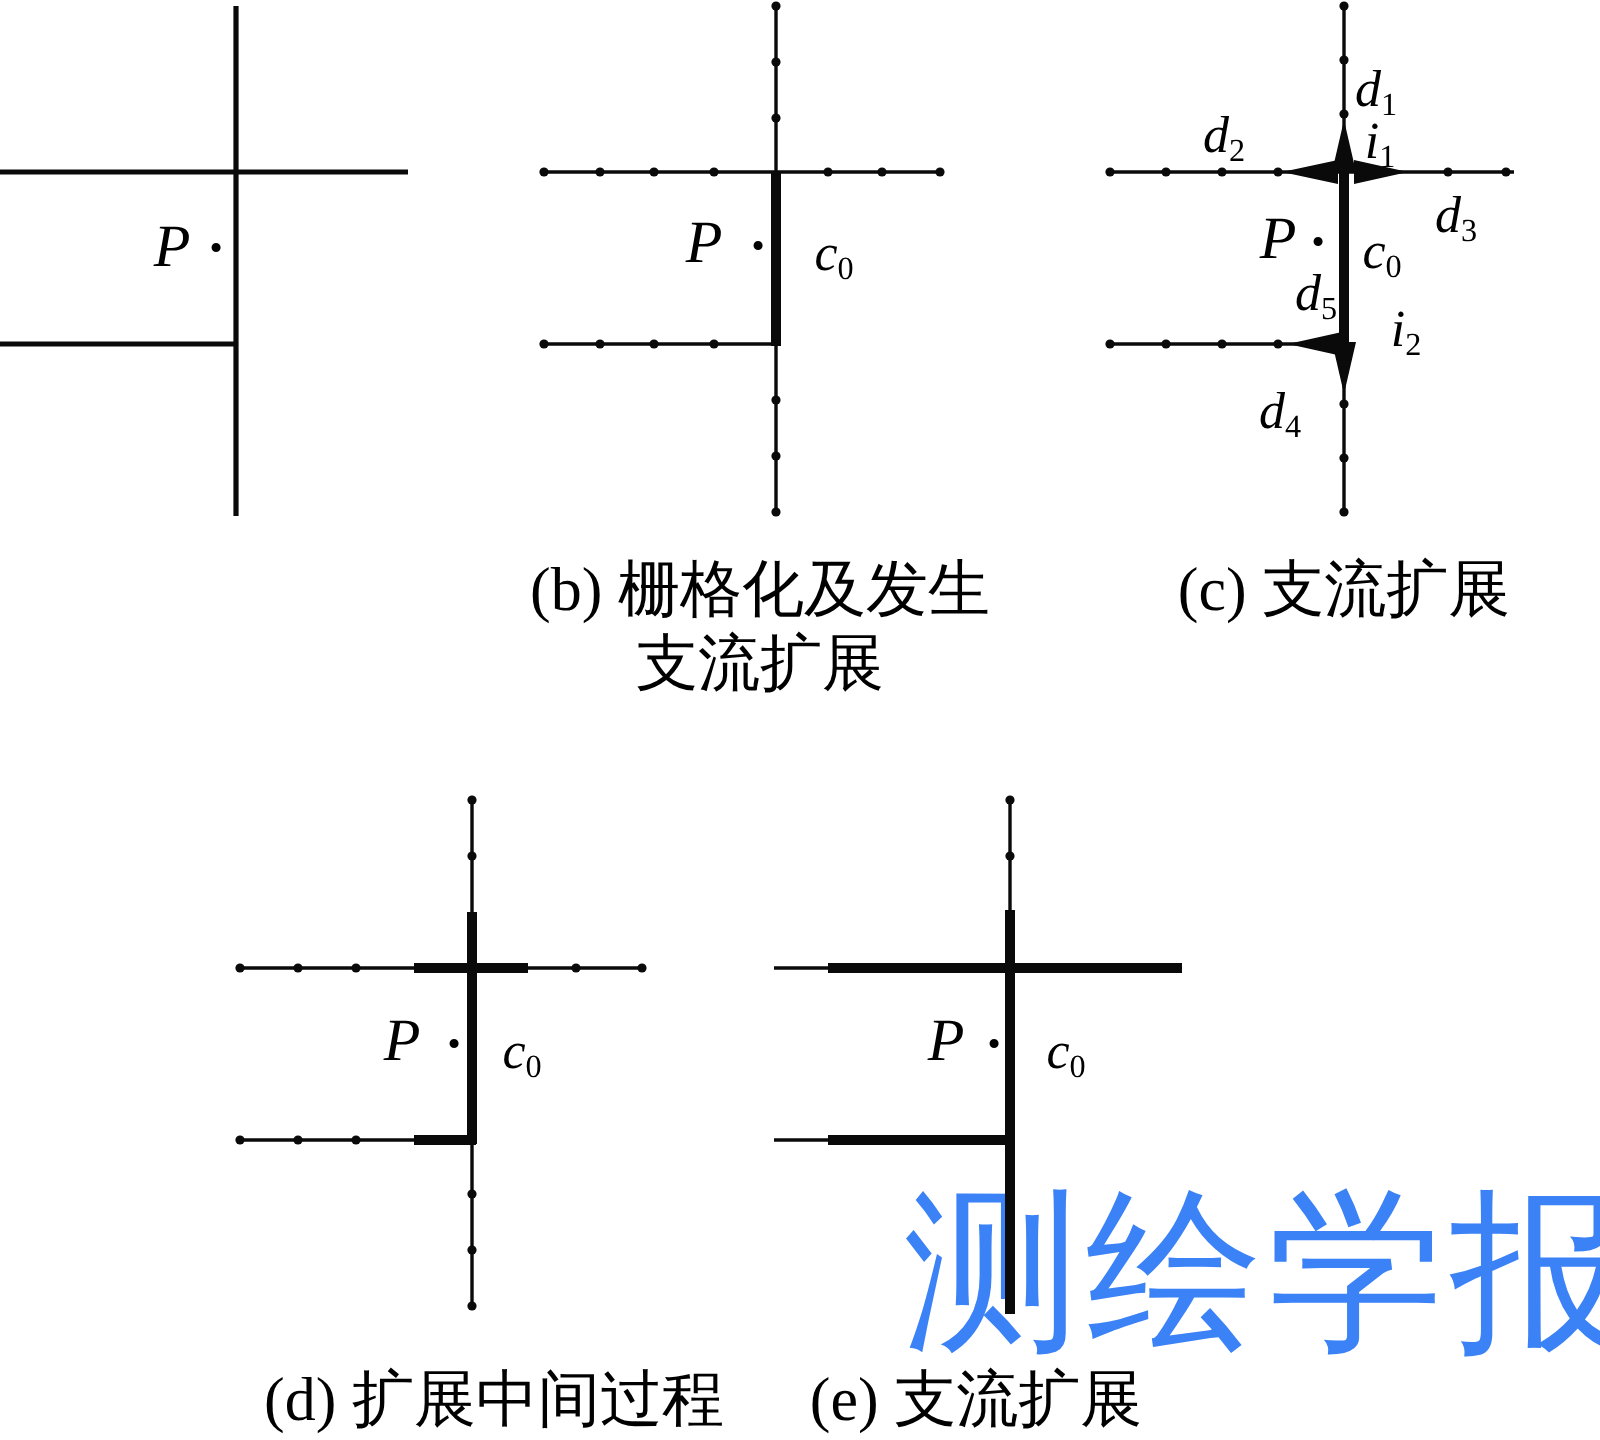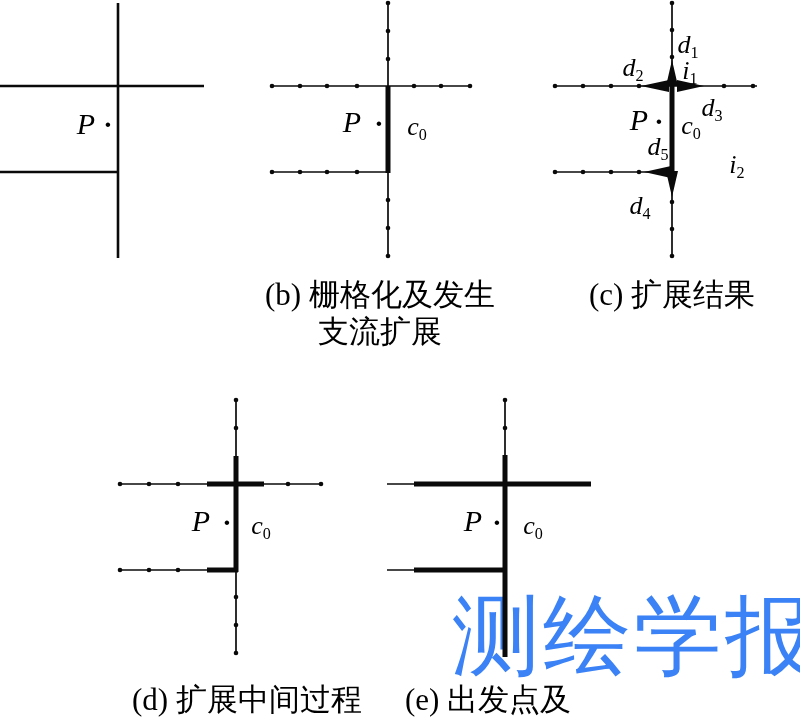--- a/index.html
+++ b/index.html
@@ -137,39 +137,39 @@
   </svg>
 
   <div class="lbl p" style="left:86px;top:124px;">P</div>
   <div class="lbl dot" style="left:108px;top:125px;">·</div>
 
   <div class="lbl p" style="left:352px;top:122px;">P</div>
   <div class="lbl dot" style="left:379px;top:124px;">·</div>
   <div class="lbl" style="left:417px;top:127px;"><span>c</span><sub>0</sub></div>
 
   <div class="lbl" style="left:688px;top:45px;"><span>d</span><sub>1</sub></div>
-  <div class="lbl" style="left:633px;top:68px;"><span>d</span><sub>2</sub></div>
+  <div class="lbl" style="left:612px;top:68px;"><span>d</span><sub>2</sub></div>
   <div class="lbl" style="left:690px;top:71px;"><span>i</span><sub>1</sub></div>
-  <div class="lbl" style="left:712px;top:108px;"><span>d</span><sub>3</sub></div>
+  <div class="lbl" style="left:728px;top:108px;"><span>d</span><sub>3</sub></div>
   <div class="lbl p" style="left:639px;top:120px;">P</div>
   <div class="lbl dot" style="left:659px;top:122px;">·</div>
   <div class="lbl" style="left:691px;top:126px;"><span>c</span><sub>0</sub></div>
   <div class="lbl" style="left:658px;top:147px;"><span>d</span><sub>5</sub></div>
-  <div class="lbl" style="left:737px;top:165px;"><span>i</span><sub>2</sub></div>
+  <div class="lbl" style="left:703px;top:165px;"><span>i</span><sub>2</sub></div>
   <div class="lbl" style="left:640px;top:206px;text-align:right;"><span>d</span><sub>4</sub></div>
 
   <div class="lbl p" style="left:201px;top:521px;">P</div>
   <div class="lbl dot" style="left:227px;top:523px;">·</div>
   <div class="lbl" style="left:261px;top:526px;"><span>c</span><sub>0</sub></div>
 
   <div class="lbl p" style="left:473px;top:521px;">P</div>
   <div class="lbl dot" style="left:497px;top:523px;">·</div>
   <div class="lbl" style="left:533px;top:526px;"><span>c</span><sub>0</sub></div>
 
   <div class="cap" style="left:380px;top:276px;text-align:center;">
     <div>(b) 栅格化及发生</div>
     <div>支流扩展</div>
   </div>
-  <div class="cap" style="left:672px;top:276px;">(c) 扩展结果</div>
+  <div class="cap" style="left:672px;top:276px;">(c) 支流扩展</div>
   <div class="cap" style="left:247px;top:681px;">(d) 扩展中间过程</div>
-  <div class="cap" style="left:488px;top:681px;">(e) 出发点及</div>
+  <div class="cap" style="left:488px;top:681px;">(e) 支流扩展</div>
 
 </div>
 
 </body></html>

